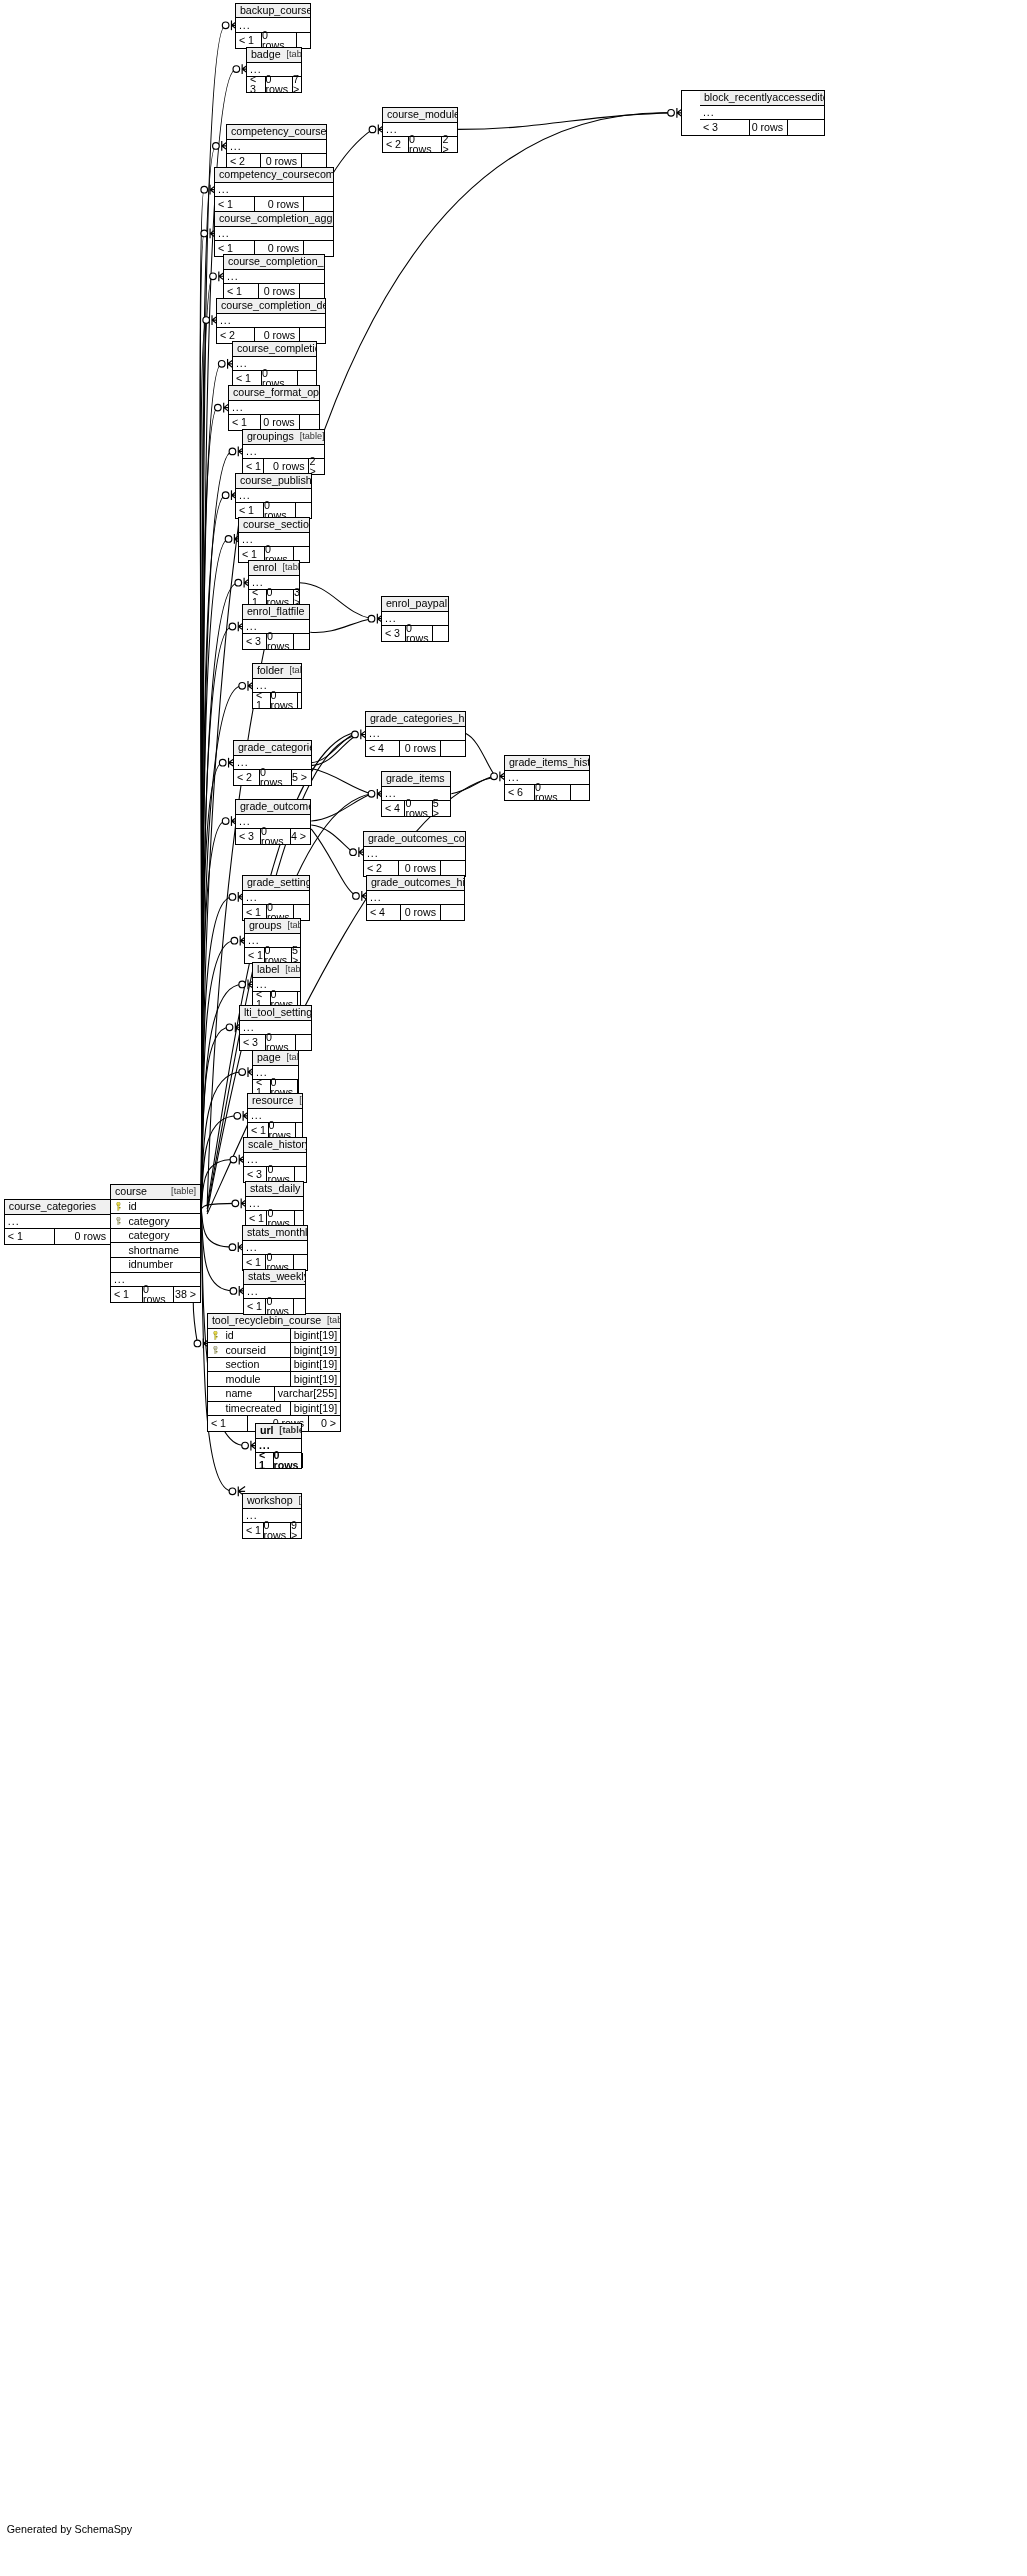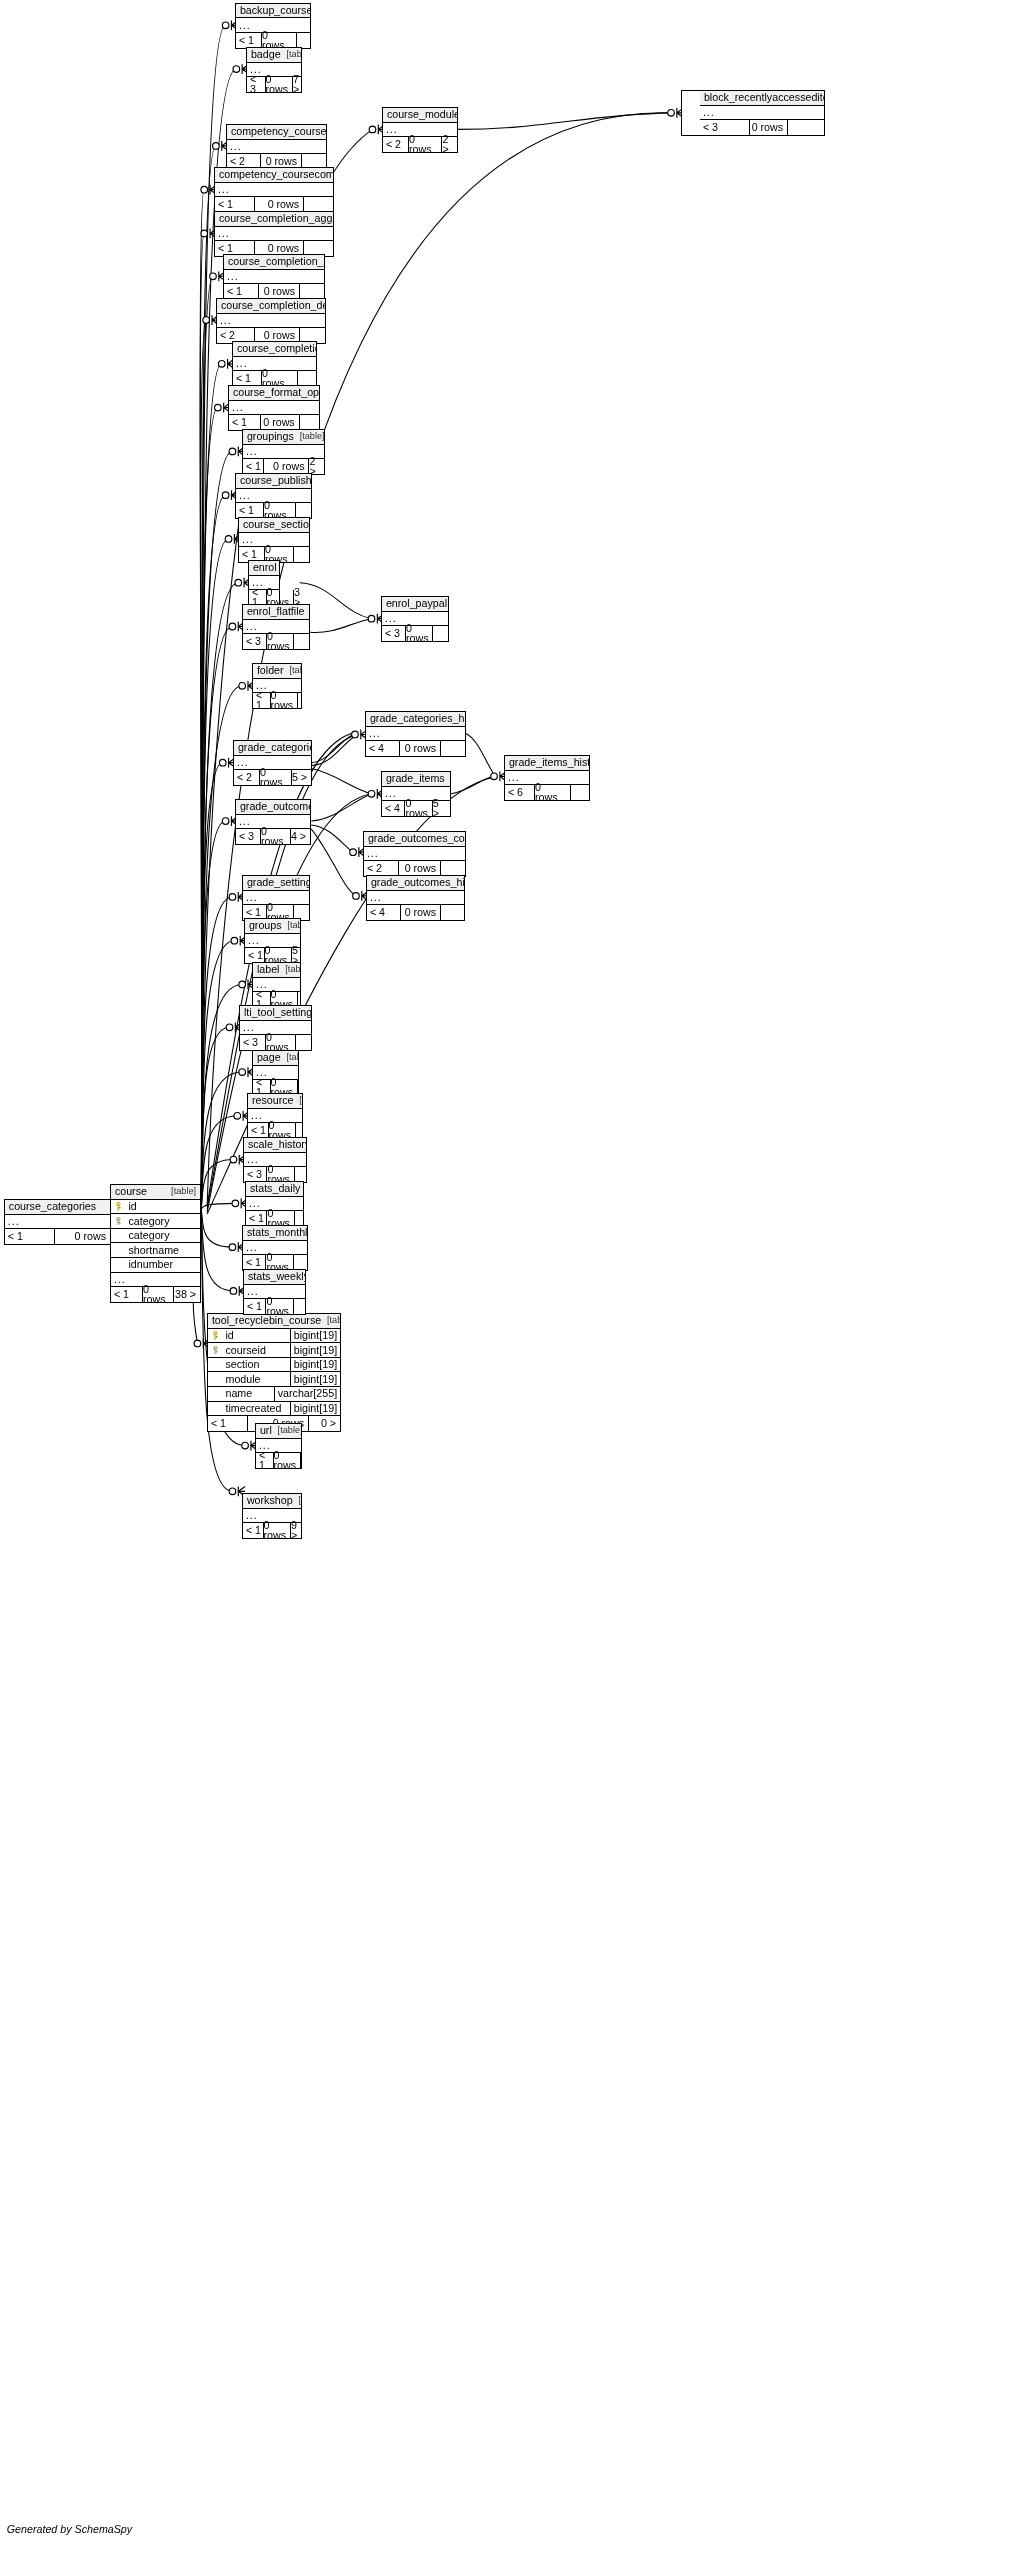--- a/index.html
+++ b/index.html
@@ -109,21 +109,20 @@
     height:14.6px;
     display:flex;align-items:center;justify-content:flex-end;
     padding-right:3.9px;
     flex:0 0 auto;
   }
   .footer-note{
     position:absolute;
     font-size:10.7px;
     color:#000;
     white-space:nowrap;
-    font-style:italic;
   }
 </style>
 </head>
 <body>
 
 <div id="canvas">
 
   <svg id="edges" viewBox="0 0 1056 2648" preserveAspectRatio="none" aria-hidden="true">
     <defs>
       <g id="crowfoot">
@@ -491,21 +490,21 @@
       <div class="n-title">
         <span class="tname">course_sections</span>
       </div>
       <div class="n-ellipsis">...</div>
       <div class="n-foot">
         <span class="f-l" style="width:25px">&lt; 1</span>
         <span class="f-m">0 rows</span>
         <span class="f-r" style="width:15.6px"></span>
       </div>
     </div>
-    <div id="node-enrol" class="node" style="left: 248px; top: 560px; width: 32px;">
+    <div id="node-enrol" class="node" style="left: 248px; top: 560px; width: 52px;">
       <div class="n-title">
         <span class="tname">enrol</span>
         <span class="ttag">[table]</span>
       </div>
       <div class="n-ellipsis">...</div>
       <div class="n-foot">
         <span class="f-l" style="width:16.5px">&lt; 1</span>
         <span class="f-m">0 rows</span>
         <span class="f-r" style="width:13.6px">3 &gt;</span>
       </div>
@@ -732,21 +731,21 @@
       <div class="n-title">
         <span class="tname">stats_weekly</span>
       </div>
       <div class="n-ellipsis">...</div>
       <div class="n-foot">
         <span class="f-l" style="width:21.4px">&lt; 1</span>
         <span class="f-m">0 rows</span>
         <span class="f-r" style="width:14.6px"></span>
       </div>
     </div>
-    <div id="node-url" class="node" style="left: 255px; top: 1423px; width: 47px;">
+    <div id="node-url" class="node" style="left: 255px; top: 1423px; width: 47px; font-weight: bold;">
       <div class="n-title">
         <span class="tname">url</span>
         <span class="ttag">[table]</span>
       </div>
       <div class="n-ellipsis">...</div>
       <div class="n-foot">
         <span class="f-l" style="width:16.5px">&lt; 1</span>
         <span class="f-m">0 rows</span>
         <span class="f-r" style="width:8.8px"></span>
       </div>

